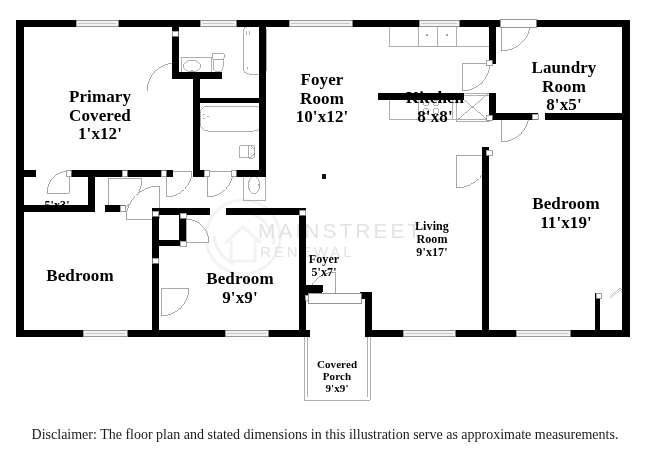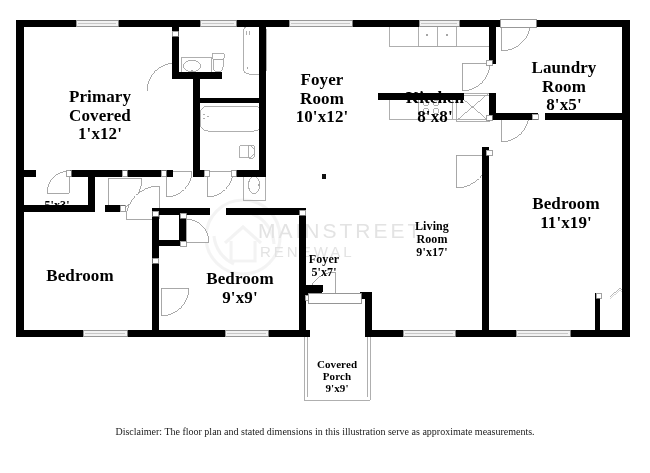--- a/index.html
+++ b/index.html
@@ -31,21 +31,21 @@
   .rlabel .dim{display:block;}
   .sz-lg{font-size:17px;font-family:Liberation Serif, serif;}
   .sz-md{font-size:12px;}
   .sz-sm{font-size:11px;}
   .disclaimer{
     position:absolute;
     left:0;
     width:650px;
     text-align:center;
     font-family:"Liberation Serif", serif;
-    font-size:10px;
+    font-size:14px;
     line-height:1.45;
     color:#1a1a1a;
   }
   .wm{
     position:absolute;
     pointer-events:none;
     opacity:0.5;
   }
   .wm-text{
     position:absolute;

